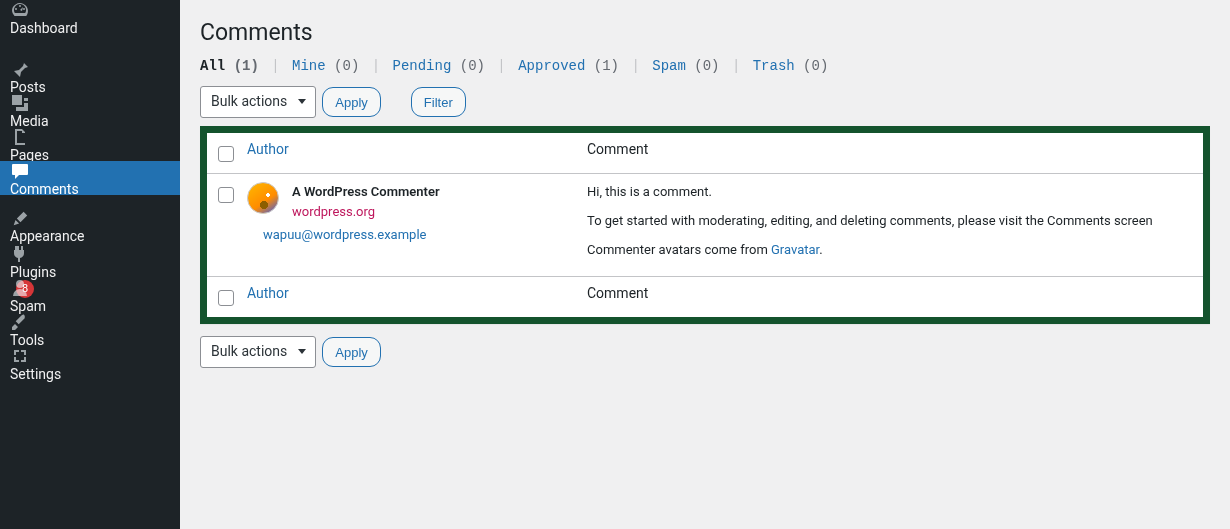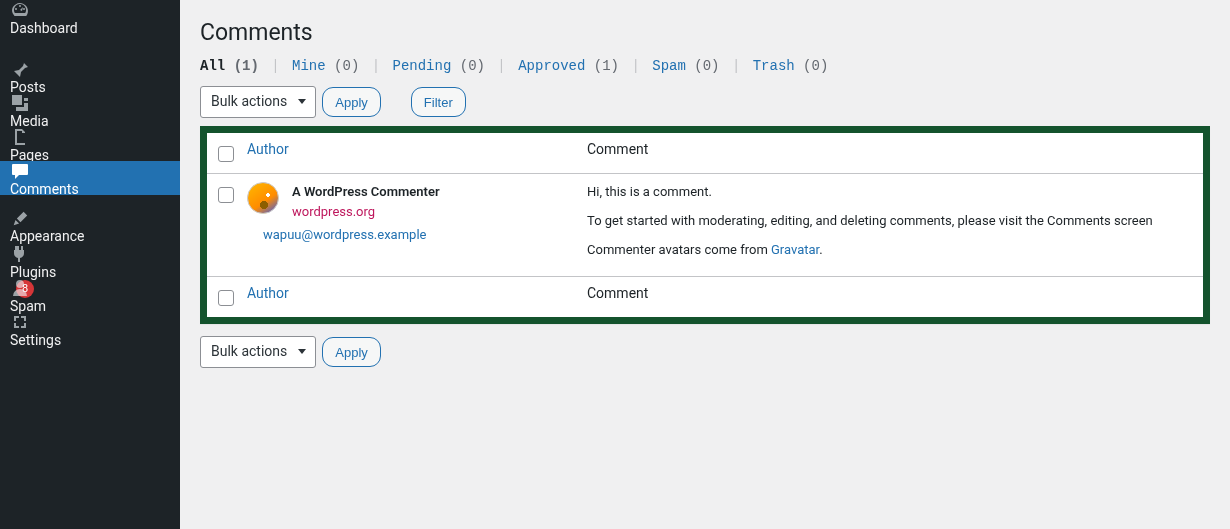--- a/index.html
+++ b/index.html
@@ -307,20 +307,28 @@
       <span>Plugins</span>
       <span class="badge">8</span>
     </li>
     <li>
       <span class="icon">
         <svg viewBox="0 0 20 20">
             <path d="M10 10a4 4 0 1 0 0-8 4 4 0 0 0 0 8zm-7 8a7 7 0 0 1 14 0H3z"></path>
           </svg>
       </span>
       <span>Spam</span>
+    </li>
+    <li>
+      <span class="icon">
+        <svg viewBox="0 0 20 20">
+            <path d="M13.7 2.3a4 4 0 0 1 1 4l-6 6-3-3 6-6a4 4 0 0 1 2-.9zM2 15l3-3 3 3-3 3H2v-3z"></path>
+          </svg>
+      </span>
+      <span>Tools</span>
     </li>
     <li>
       <span class="icon">
         <svg viewBox="0 0 20 20">
             <path d="M4 4h5v2H6v3H4V4zm7 0h5v5h-2V6h-3V4zM4 11h2v3h3v2H4v-5zm10 0h2v5h-5v-2h3v-3z"></path>
           </svg>
       </span>
       <span>Settings</span>
     </li>
     <li class="sep"></li>

